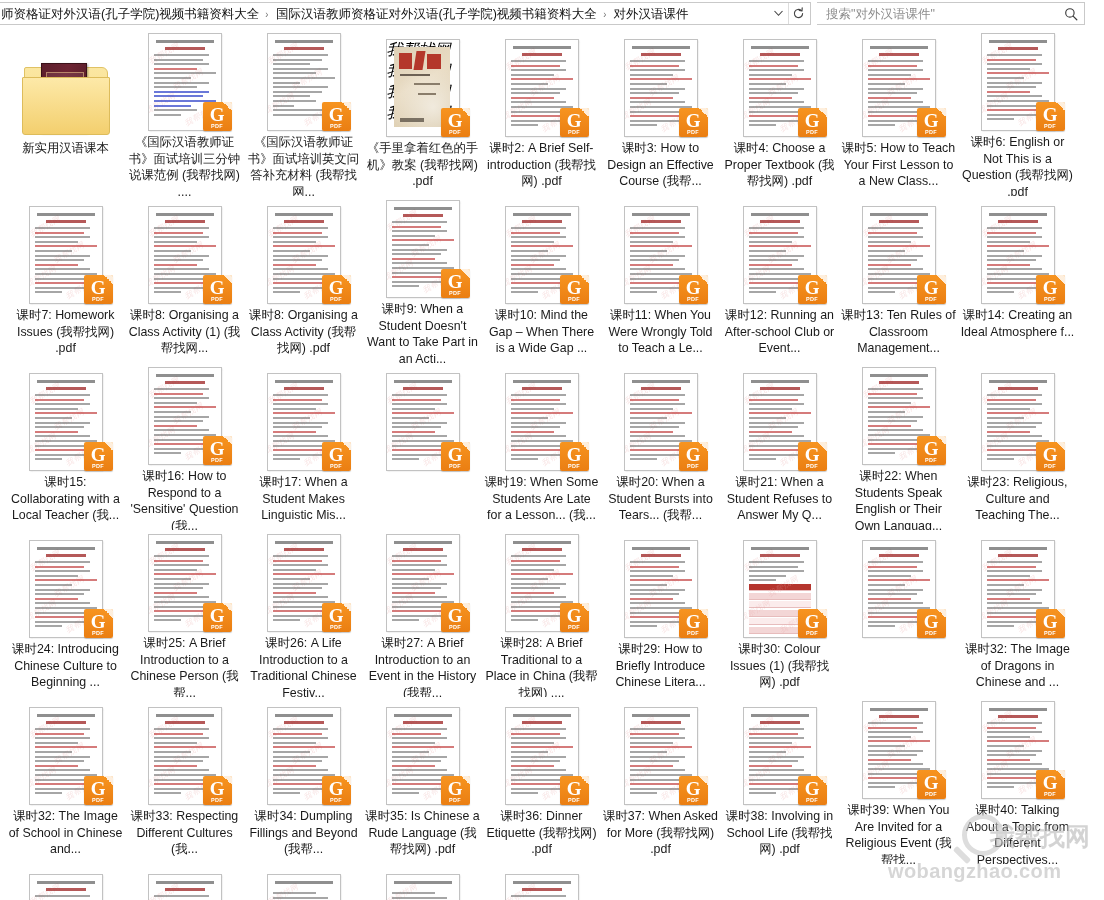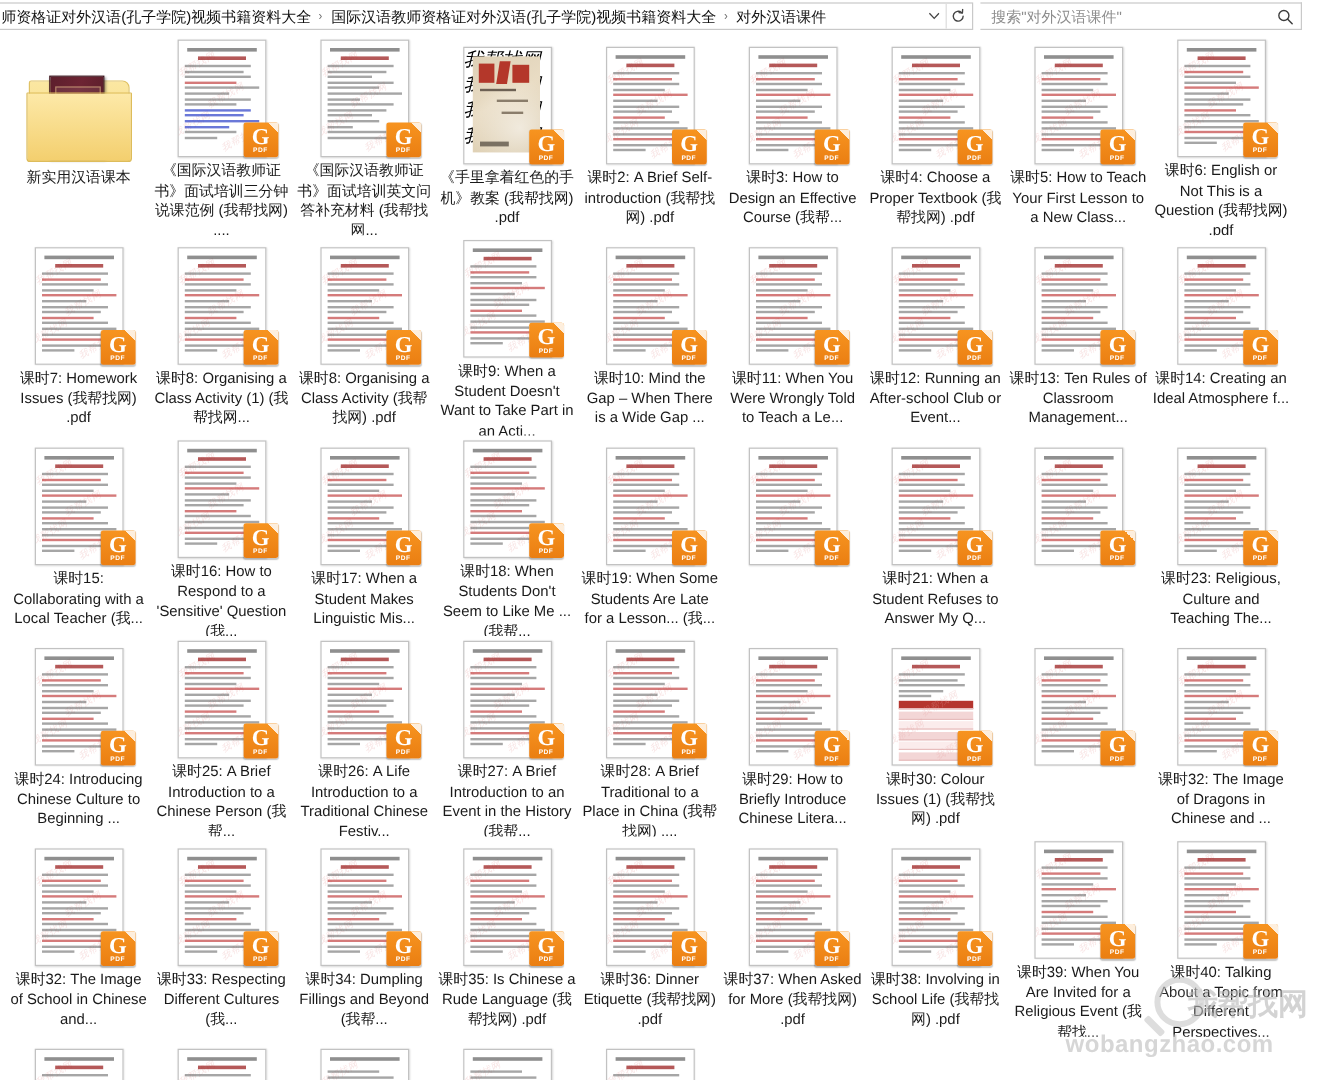--- a/index.html
+++ b/index.html
@@ -1173,21 +1173,20 @@
               <div class="ln s90"></div>
               <div class="ln s45"></div>
             </div>
           </div>
           <div class="pdfbadge">
             <span class="fold"></span>
             <span class="g">G</span>
             <span class="lbl">PDF</span>
           </div>
         </div>
-        <div class="caption">课时18: When Students Don't Seem to Like Me ... (我帮...</div>
       </div>
       <div class="fileitem">
         <div class="thumb-wrap">
           <div class="page">
             <div class="wm">
               <i style="left:6px;top:8px">我帮找网</i>
               <i style="left:30px;top:34px">我帮找网</i>
               <i style="left:2px;top:58px">我帮找网</i>
               <i style="left:42px;top:70px">我帮找网</i>
             </div>
@@ -1247,20 +1246,21 @@
               <div class="ln s90"></div>
               <div class="ln s45"></div>
             </div>
           </div>
           <div class="pdfbadge">
             <span class="fold"></span>
             <span class="g">G</span>
             <span class="lbl">PDF</span>
           </div>
         </div>
+        <div class="caption">课时20: When a Student Bursts into Tears... (我帮...</div>
       </div>
       <div class="fileitem">
         <div class="thumb-wrap">
           <div class="page">
             <div class="wm">
               <i style="left:6px;top:8px">我帮找网</i>
               <i style="left:30px;top:34px">我帮找网</i>
               <i style="left:2px;top:58px">我帮找网</i>
               <i style="left:42px;top:70px">我帮找网</i>
             </div>
@@ -1320,20 +1320,21 @@
               <div class="ln s90"></div>
               <div class="ln s45"></div>
             </div>
           </div>
           <div class="pdfbadge">
             <span class="fold"></span>
             <span class="g">G</span>
             <span class="lbl">PDF</span>
           </div>
         </div>
+        <div class="caption">课时22: When Students Speak English or Their Own Languag...</div>
       </div>
       <div class="fileitem">
         <div class="thumb-wrap">
           <div class="page">
             <div class="wm">
               <i style="left:6px;top:8px">我帮找网</i>
               <i style="left:30px;top:34px">我帮找网</i>
               <i style="left:2px;top:58px">我帮找网</i>
               <i style="left:42px;top:70px">我帮找网</i>
             </div>

